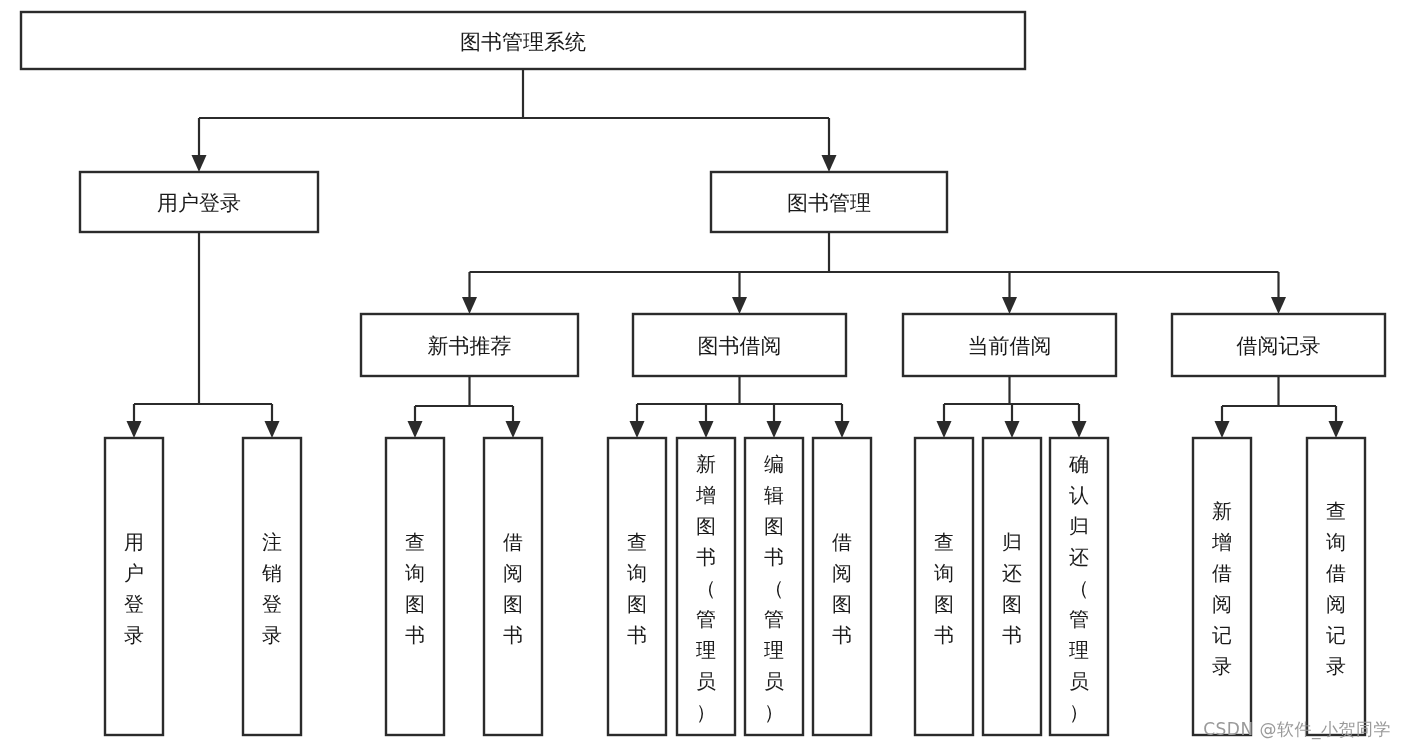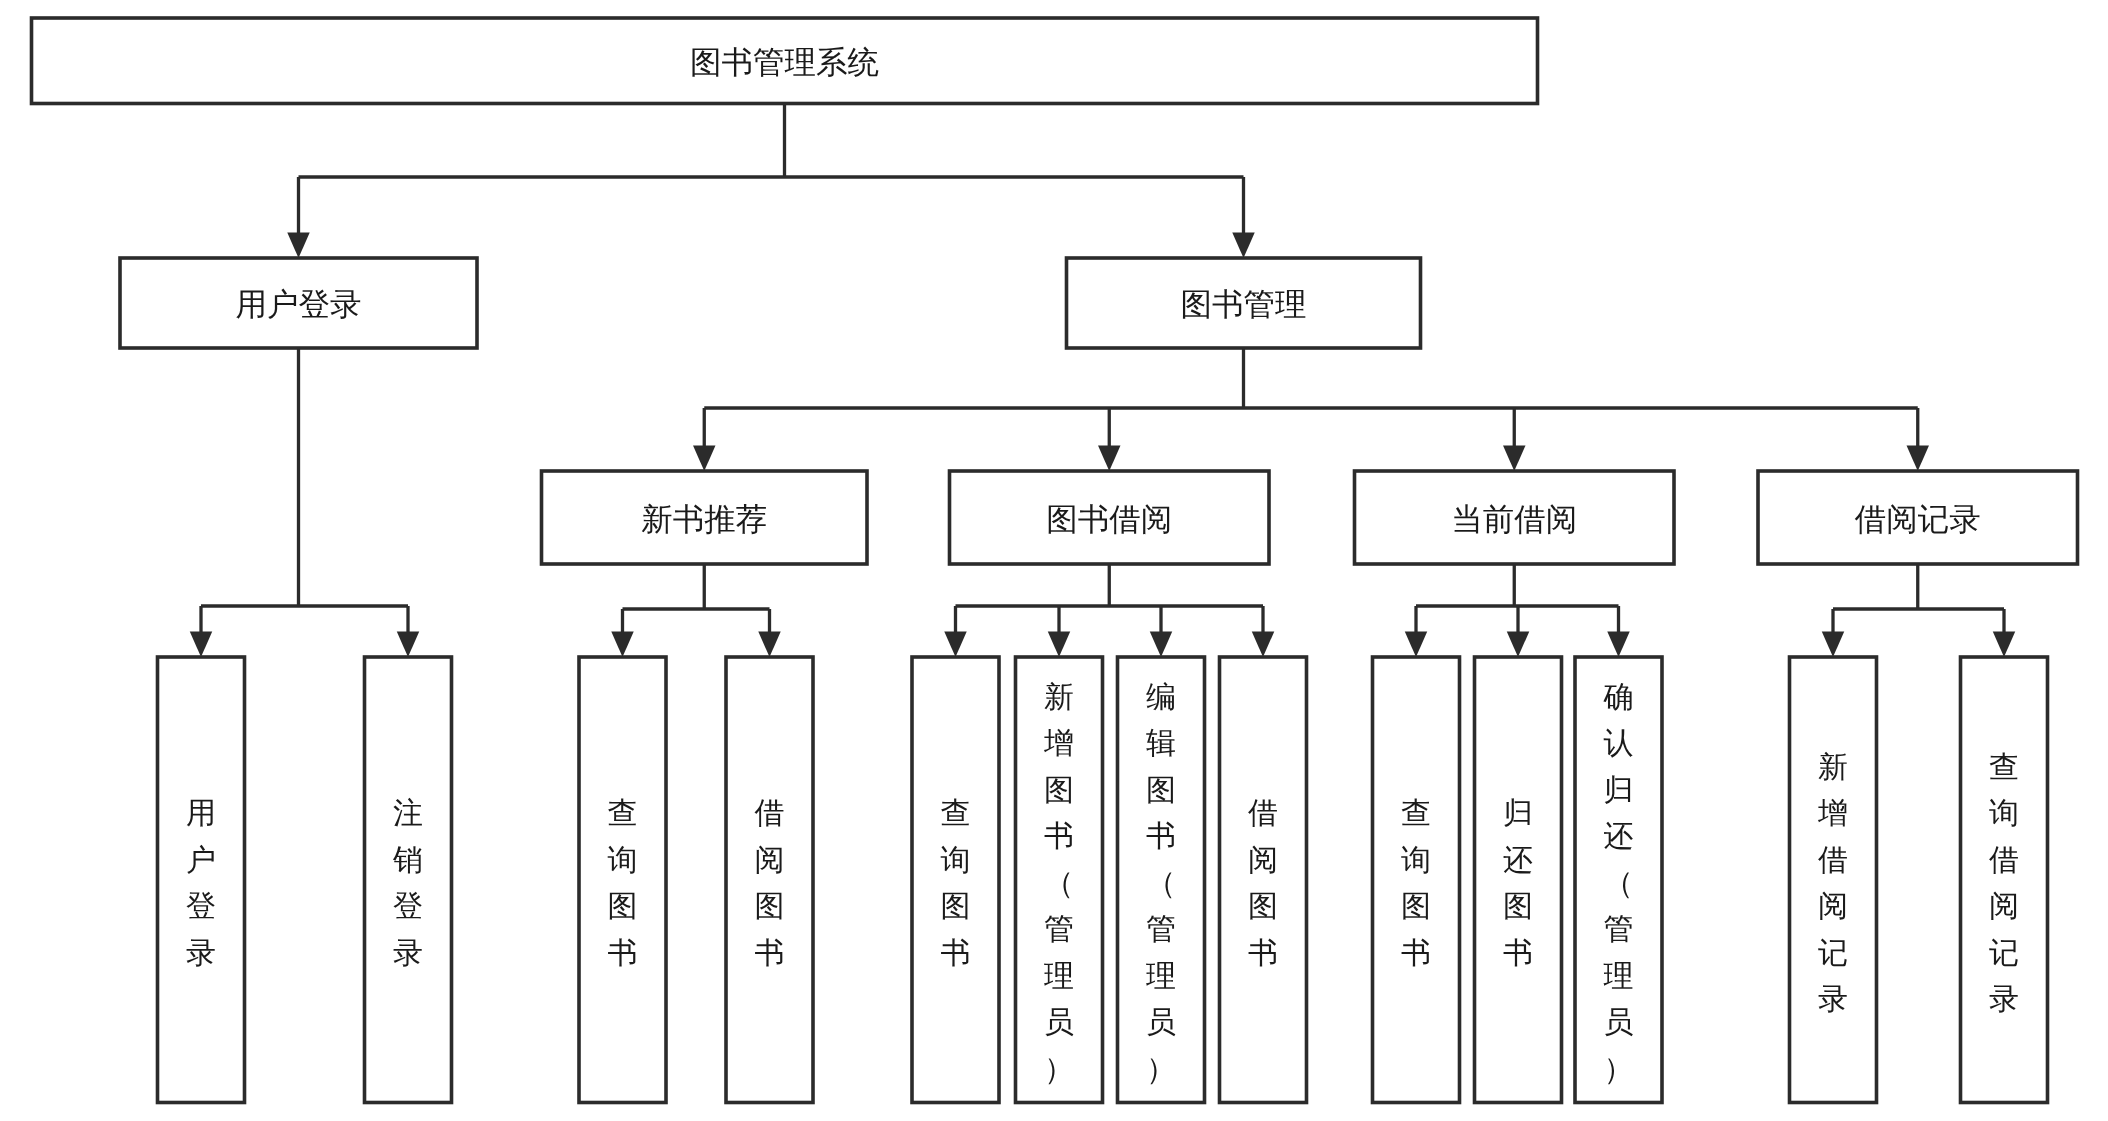--- a/index.html
+++ b/index.html
@@ -217,13 +217,14 @@
         <g>
           <rect x="1193" y="438" width="58" height="297" rx="0" class="node-box"></rect>
           <text x="1222" y="517.68" class="node-label-v"><tspan x="1222" dy="0">新</tspan><tspan x="1222" dy="31">增</tspan><tspan x="1222" dy="31">借</tspan><tspan x="1222" dy="31">阅</tspan><tspan x="1222" dy="31">记</tspan><tspan x="1222" dy="31">录</tspan></text>
         </g>
         <g>
           <rect x="1307" y="438" width="58" height="297" rx="0" class="node-box"></rect>
           <text x="1336" y="517.68" class="node-label-v"><tspan x="1336" dy="0">查</tspan><tspan x="1336" dy="31">询</tspan><tspan x="1336" dy="31">借</tspan><tspan x="1336" dy="31">阅</tspan><tspan x="1336" dy="31">记</tspan><tspan x="1336" dy="31">录</tspan></text>
         </g>
       </g>
   </svg>
+  <div class="watermark-text">CSDN @软件_小贺同学</div>
 </div>
 
 </body></html>

